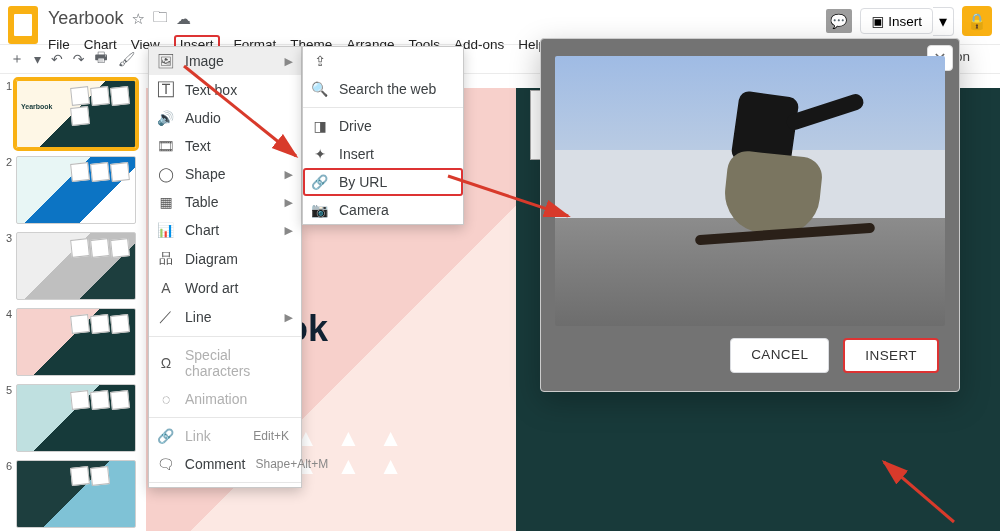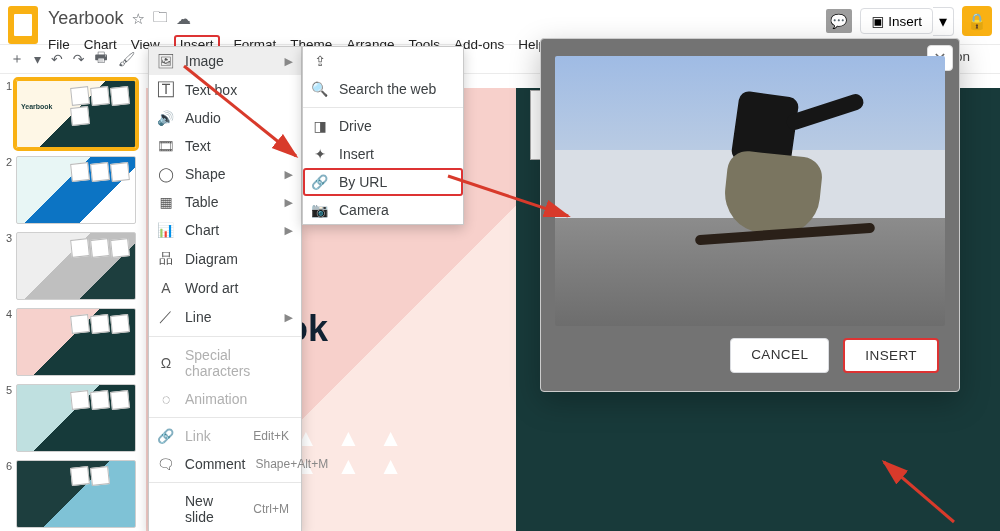--- a/index.html
+++ b/index.html
@@ -291,25 +291,20 @@
     <span class="ic">🔗</span>
     <span class="lbl">Link</span>
     <span class="shortcut">Edit+K</span>
     </div>
   <div class="row">
     <span class="ic">🗨</span>
     <span class="lbl">Comment</span>
     <span class="shortcut">Shape+Alt+M</span>
     </div>
   <hr>
-  <div class="row">
-    <span class="ic"></span>
-    <span class="lbl">New slide</span>
-    <span class="shortcut">Ctrl+M</span>
-    </div>
 
 </div>
 
 <div class="menu2">
   <div class="row">
     <span class="ic">⇪</span>
     </div>
   <div class="row">
     <span class="ic">🔍</span>
     <span class="lbl">Search the web</span>

